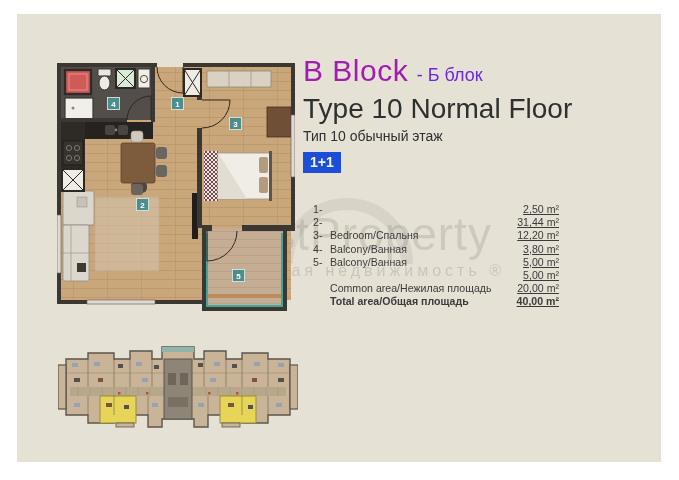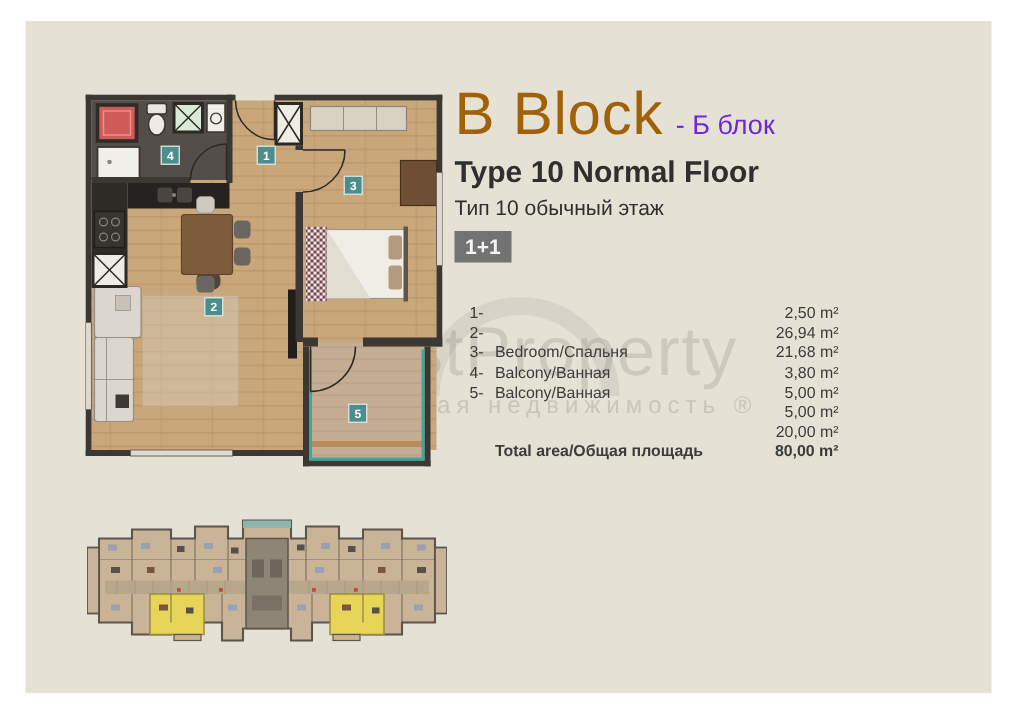--- a/index.html
+++ b/index.html
@@ -21,34 +21,34 @@
     color:rgba(125,119,106,0.22);line-height:1.05;
   }
   .wm-tagline{
     font-size:16px;font-weight:400;letter-spacing:4px;
     color:rgba(125,119,106,0.26);margin-top:4px;
   }
   .wm-arc{position:absolute;left:250px;top:150px;pointer-events:none;}
   
   .header{position:absolute;left:286px;top:40px;}
   .title-row{white-space:nowrap;}
-  .block-en{font-size:40px;font-weight:400;color:#a16207;letter-spacing:0.5px;}
+  .block-en{font-size:30px;font-weight:400;color:#a21caf;letter-spacing:0.5px;}
   .block-ru{font-size:18px;font-weight:400;color:#6d28d9;margin-left:4px;}
-  .type-en{font-size:20px;font-weight:700;color:#2f2f2f;margin-top:5px;}
+  .type-en{font-size:28px;font-weight:400;color:#2f2f2f;margin-top:5px;}
   .type-ru{font-size:14px;font-weight:400;color:#2f2f2f;margin-top:3px;}
   .badge-11{
     display:inline-block;margin-top:8px;padding:2px 7px 3px 7px;
-    background:#737373;color:#f4f4f2;font-size:14px;font-weight:700;
+    background:#1d4ed8;color:#f4f4f2;font-size:14px;font-weight:700;
   }
   
   .area-table{position:absolute;left:296px;top:189px;width:246px;}
   .arow{display:flex;align-items:baseline;line-height:13.2px;font-size:10.6px;white-space:nowrap;}
   .arow .num{width:17px;flex:0 0 17px;}
   .arow .lbl{flex:1 1 auto;overflow:hidden;}
-  .arow .val{margin-left:auto;text-align:right;flex:0 0 auto;padding-left:6px;}
+  .arow .val{margin-left:auto;text-align:right;flex:0 0 auto;padding-left:6px;text-decoration:underline;}
   .arow.total{font-weight:700;align-items:center;}
   
   .plan{position:absolute;left:40px;top:49px;}
   .mini{position:absolute;left:41px;top:331px;}
   svg text.bnum{font-family:"Liberation Sans",sans-serif;font-size:8px;font-weight:700;fill:#ffffff;}
 </style>
 </head>
 <body>
 
 <div class="sheet">
@@ -71,49 +71,50 @@
     <span class="badge-11">1+1</span>
   </div>
 
   <div class="area-table">
     <div class="arow">
       <span class="num">1-</span>
       <span class="val">2,50 m²</span>
     </div>
     <div class="arow">
       <span class="num">2-</span>
-      <span class="val">26,94 m²</span>
+      <span class="val">31,44 m²</span>
     </div>
     <div class="arow">
       <span class="num">3-</span>
       <span class="lbl">Bedroom/Спальня</span>
-      <span class="val">21,68 m²</span>
+      <span class="val">12,20 m²</span>
     </div>
     <div class="arow">
       <span class="num">4-</span>
       <span class="lbl">Balcony/Ванная</span>
       <span class="val">3,80 m²</span>
     </div>
     <div class="arow">
       <span class="num">5-</span>
       <span class="lbl">Balcony/Ванная</span>
       <span class="val">5,00 m²</span>
     </div>
     <div class="arow">
       <span class="num"></span>
       <span class="val">5,00 m²</span>
     </div>
     <div class="arow">
       <span class="num"></span>
+      <span class="lbl">Common area/Нежилая площадь</span>
       <span class="val">20,00 m²</span>
     </div>
     <div class="arow total">
       <span class="num"></span>
       <span class="lbl">Total area/Общая площадь</span>
-      <span class="val">80,00 m²</span>
+      <span class="val">40,00 m²</span>
     </div>
   </div>
 
   <svg class="plan" width="238" height="248" viewBox="0 0 238 248">
     <defs>
       <pattern id="wood" patternUnits="userSpaceOnUse" width="34" height="9">
         <rect width="34" height="9" fill="#c9a77b"></rect>
         <rect width="34" height="1" fill="#b28e61" opacity="0.55"></rect>
         <rect x="16" width="1" height="9" fill="#b28e61" opacity="0.45"></rect>
       </pattern>

